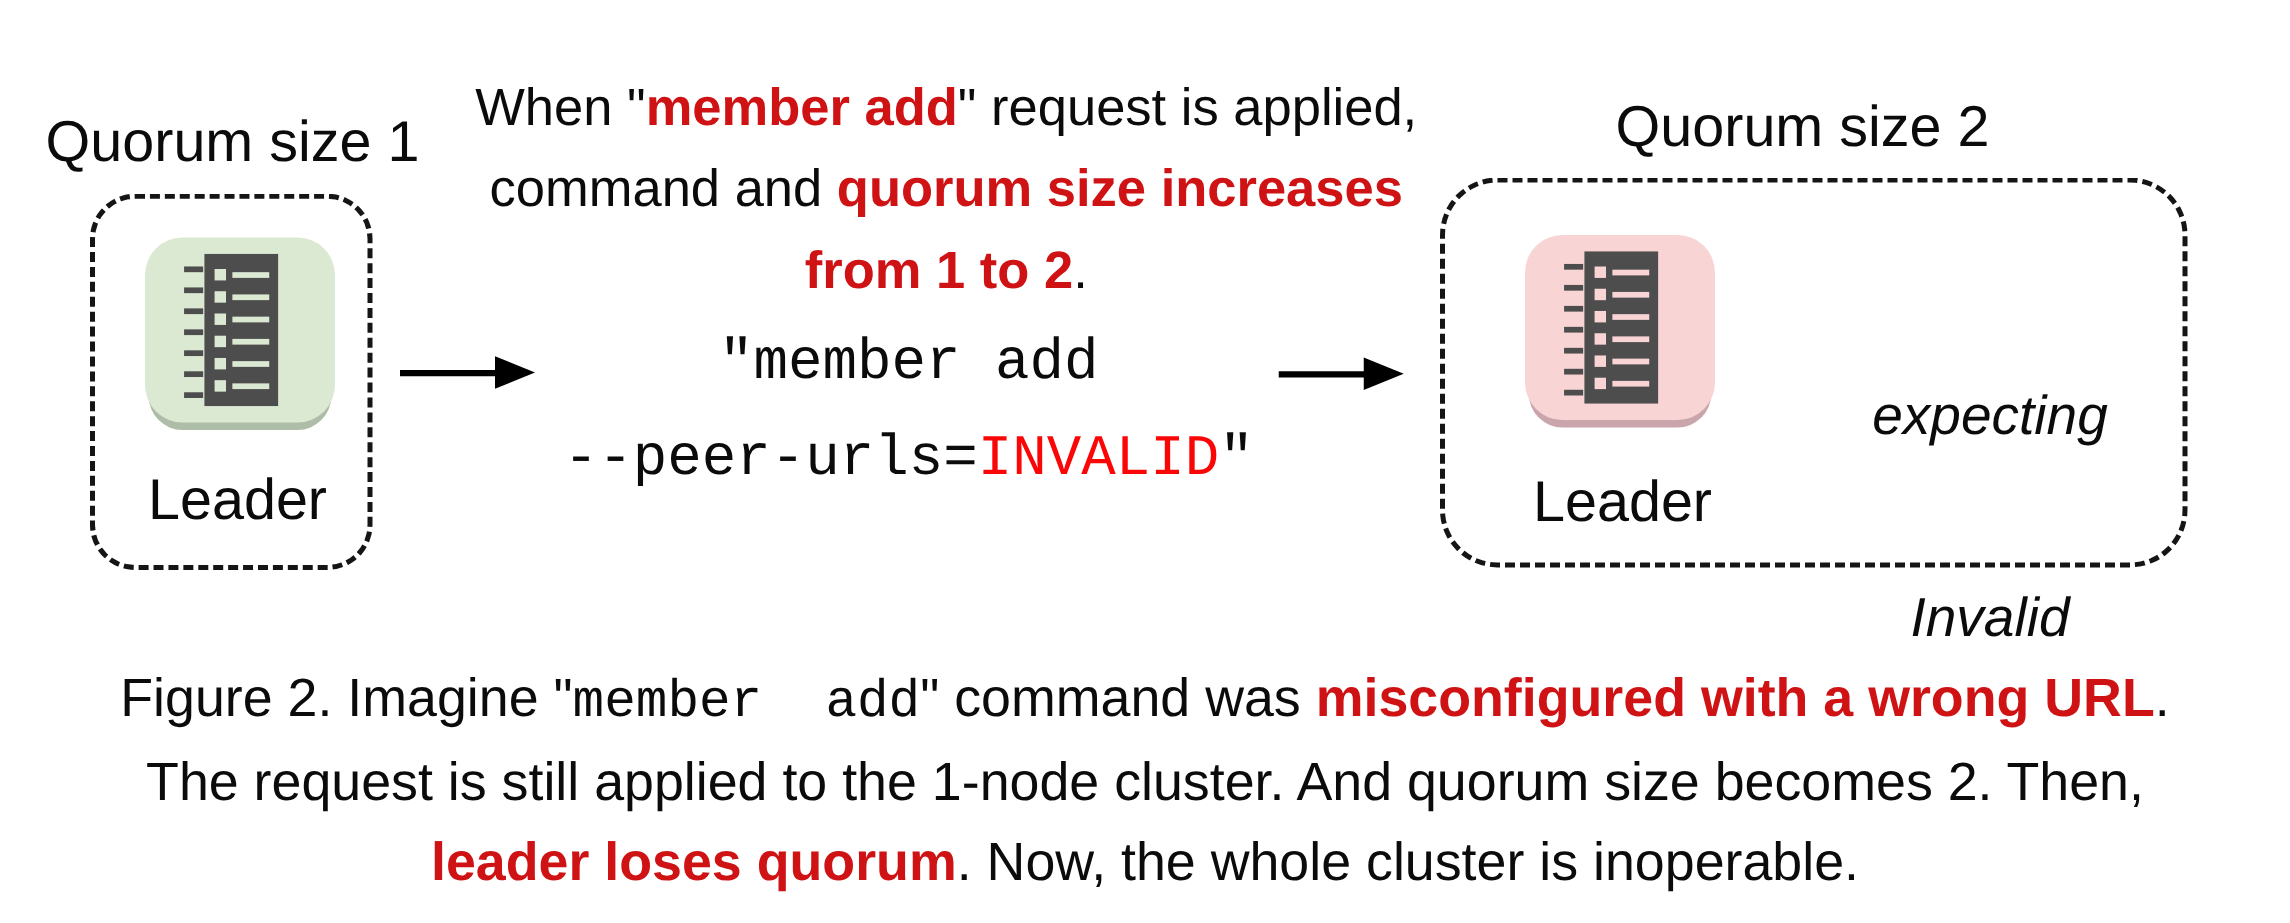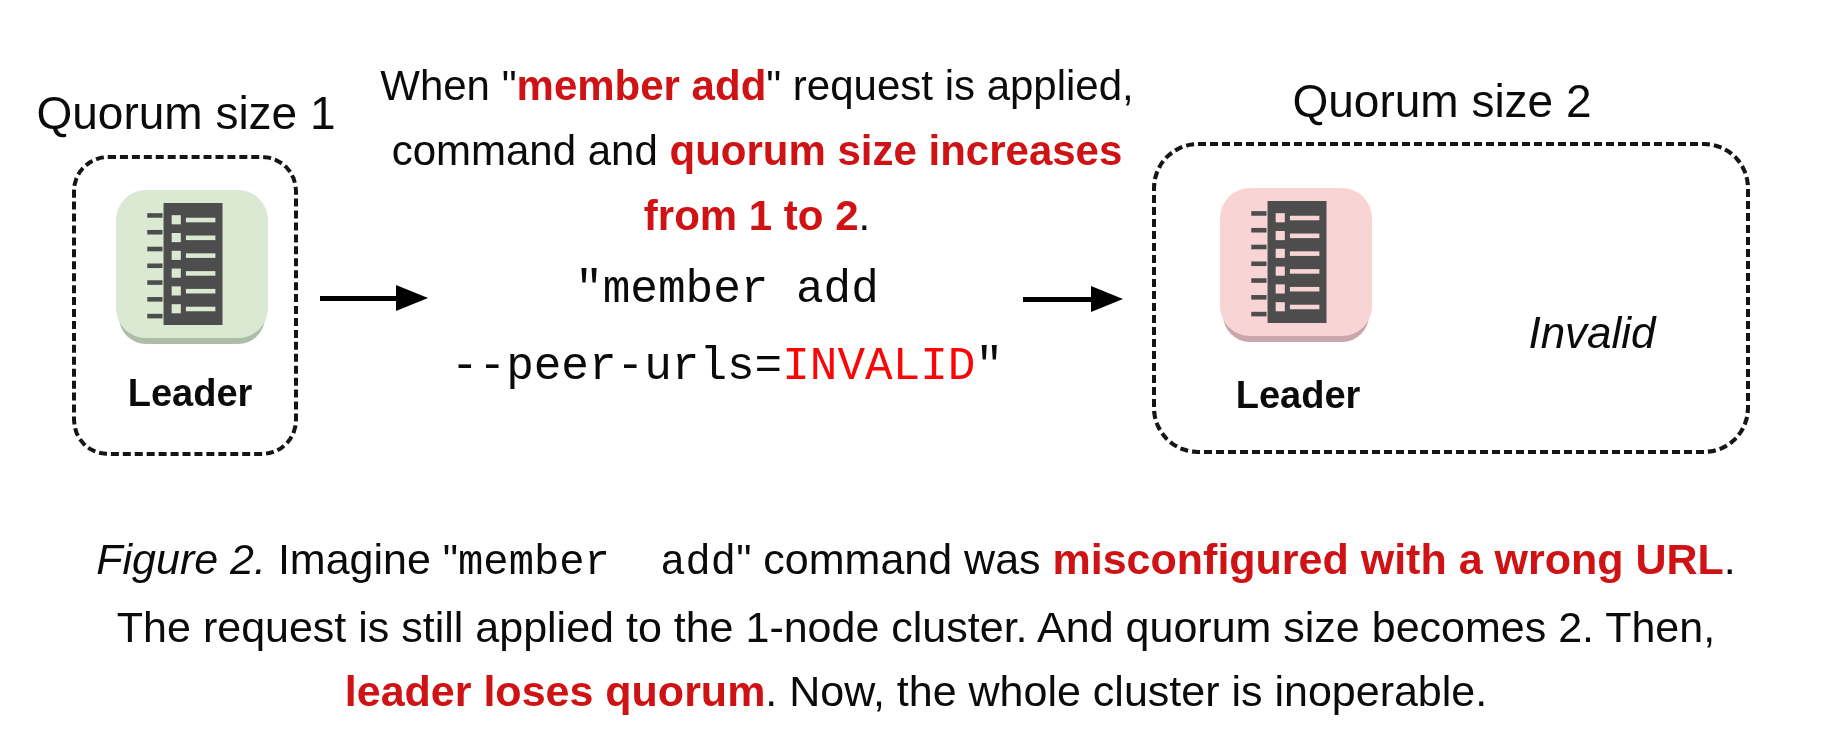--- a/index.html
+++ b/index.html
@@ -9,30 +9,30 @@
   }
   .centered{position:absolute;transform:translateX(-50%);text-align:center;white-space:pre;}
   .cluster-title{font-size:46px;}
   .dashed-box{position:absolute;border:4px dashed #151515;box-sizing:border-box;}
   .tile{position:absolute;width:152px;height:148px;border-radius:30px;
         display:flex;align-items:center;justify-content:center;}
   .tile-green{background:var(--green);box-shadow:0 9px 0 -3px var(--green_shadow);color:var(--green);}
   .tile-pink{background:var(--pink);box-shadow:0 9px 0 -3px var(--pink_shadow);color:var(--pink);}
   .svg-body{fill:var(--icon_dark);}
   .svg-cut{fill:currentColor;}
-  .node-label{font-size:38px;font-weight:bold;}
+  .node-label{font-size:46px;}
   .note{font-size:42px;line-height:65px;}
   .command{font-family:"Liberation Mono","DejaVu Sans Mono",monospace;font-size:46px;line-height:77px;}
   .expecting{font-size:44px;font-style:italic;line-height:54px;}
   .warning{font-size:40px;font-weight:700;color:var(--bright_red);}
   .caption{font-size:43px;line-height:64px;}
   .seg-red{color:var(--red);font-weight:700;}
   .seg-brightred{color:var(--bright_red);}
   .seg-mono{font-family:"Liberation Mono","DejaVu Sans Mono",monospace;font-size:0.98em;}
-  .seg-italic{font-style:italic;}
+  .seg-italic{}
   .flow-arrow{position:absolute;height:30px;}
   .flow-arrow .shaft{position:absolute;left:0;top:13px;height:5px;width:78px;background:#000;}
   .flow-arrow .head{position:absolute;right:0;top:2px;width:0;height:0;
     border-top:13px solid transparent;border-bottom:13px solid transparent;border-left:32px solid #000;}
 </style>
 </head>
 <body>
 
 <div id="canvas">
 
@@ -106,19 +106,20 @@
       <rect class="svg-cut" x="26" y="82" width="9" height="9"></rect>
         <rect class="svg-cut" x="40" y="84.5" width="29" height="4.5"></rect>
       <rect class="svg-cut" x="26" y="99.5" width="9" height="9"></rect>
         <rect class="svg-cut" x="40" y="102" width="29" height="4.5"></rect>
     </svg>
   </div>
 
   <div class="centered node-label" style="left:1298px;top:374px;">Leader</div>
 
   <div class="centered expecting" style="left:1592px;top:198px;">
+    <div>expecting</div>
     <div>Invalid</div>
   </div>
 
 
   <div class="centered caption" style="left:916px;top:527px;"><span class="seg-italic">Figure 2.</span><span> Imagine "</span><span class="seg-mono">member  add</span><span>" command was </span><span class="seg-red">misconfigured with a wrong URL</span><span>.</span><br><span>The request is still applied to the 1-node cluster. And quorum size becomes 2. Then,</span><br><span class="seg-red">leader loses quorum</span><span>. Now, the whole cluster is inoperable.</span></div>
 
 </div>
 
 </body></html>

